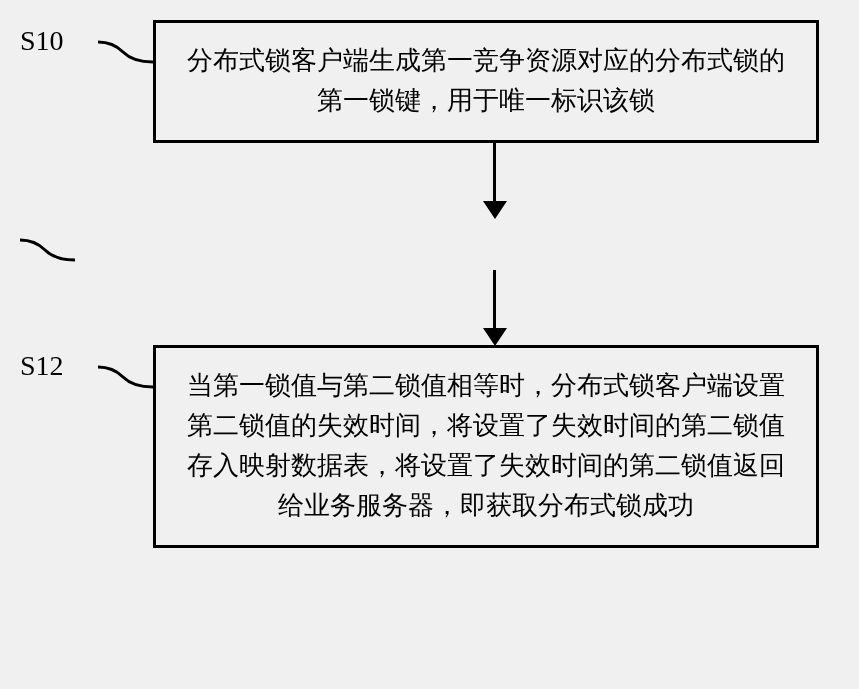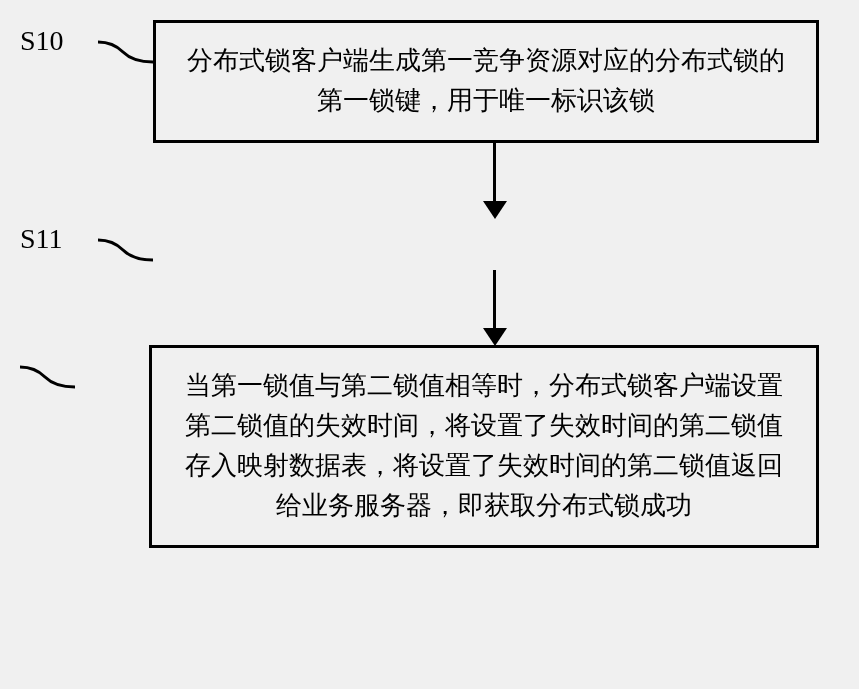--- a/index.html
+++ b/index.html
@@ -88,31 +88,31 @@
     </svg>
     <div class="step-box">分布式锁客户端生成第一竞争资源对应的分布式锁的第一锁键，用于唯一标识该锁</div>
   </div>
 
   <div class="arrow-container">
     <div class="arrow-line"></div>
     <div class="arrow-head"></div>
   </div>
 
   <div class="step-row">
-    <div class="step-label">S11</div>
     <svg class="connector-curve" width="55" height="40" viewBox="0 0 55 40">
       <path d="M 0 10 Q 15 10 25 20 Q 35 30 55 30" stroke="#000" stroke-width="3" fill="none"></path>
     </svg>
   </div>
 
   <div class="arrow-container">
     <div class="arrow-line"></div>
     <div class="arrow-head"></div>
   </div>
 
   <div class="step-row">
+    <div class="step-label">S12</div>
     <svg class="connector-curve" width="55" height="40" viewBox="0 0 55 40">
       <path d="M 0 10 Q 15 10 25 20 Q 35 30 55 30" stroke="#000" stroke-width="3" fill="none"></path>
     </svg>
     <div class="step-box">当第一锁值与第二锁值相等时，分布式锁客户端设置第二锁值的失效时间，将设置了失效时间的第二锁值存入映射数据表，将设置了失效时间的第二锁值返回给业务服务器，即获取分布式锁成功</div>
   </div>
 
 </div>
 
 </body></html>

